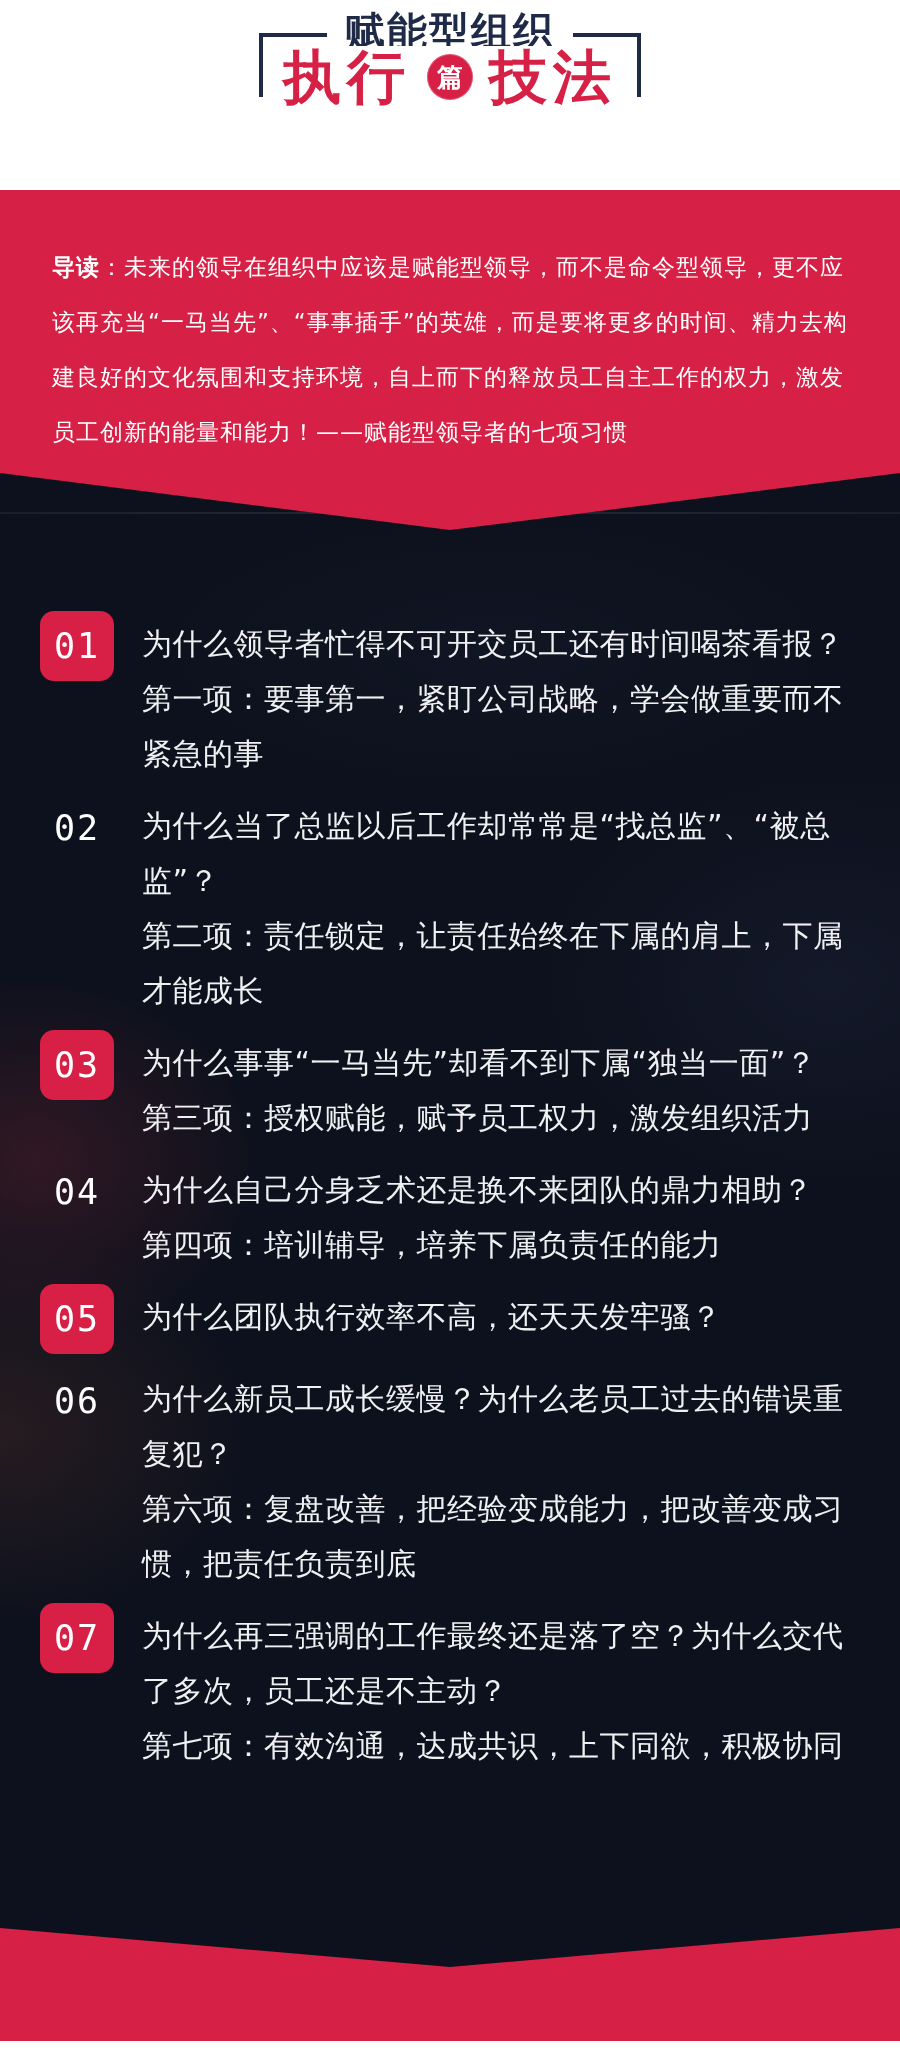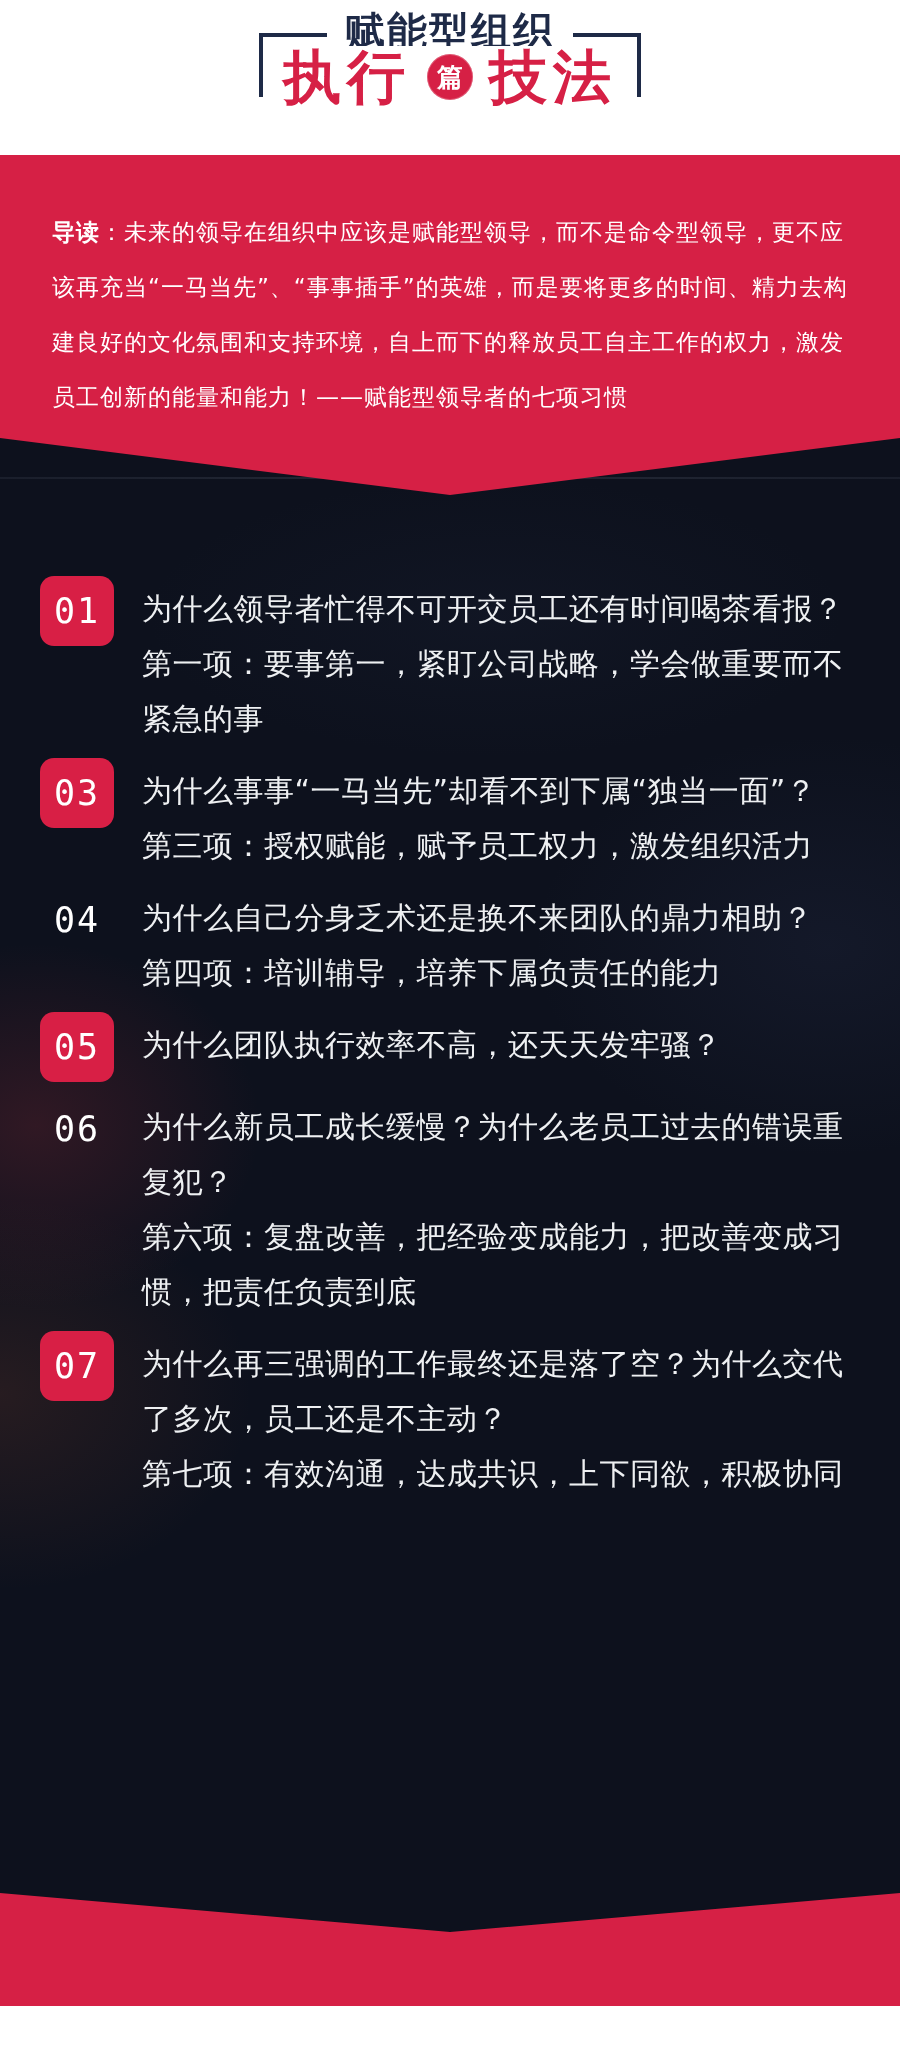--- a/index.html
+++ b/index.html
@@ -5,21 +5,21 @@
   html,body{margin:0;padding:0;}
   body{
     width:900px;
     background:#ffffff;
     font-family:"DejaVu Sans","Liberation Sans",sans-serif;
     -webkit-font-smoothing:antialiased;
   }
   .page{width:900px;overflow:hidden;}
 
   
-  .header{position:relative;height:155px;background:#ffffff;}
+  .header{position:relative;height:190px;background:#ffffff;}
   .frame{
     position:absolute;left:259px;top:33px;width:382px;height:64px;
     border:4px solid #1e2a47;box-sizing:border-box;
   }
   .header-title{
     position:absolute;top:8px;left:50%;transform:translateX(-50%);
     background:#ffffff;padding:0 18px;white-space:nowrap;
     color:#1e2a47;font-size:40px;font-weight:bold;letter-spacing:2px;
     z-index:2;line-height:46px;
   }
@@ -110,20 +110,27 @@
     <div class="list">
 
         <div class="item">
           <div class="num badge">01</div>
           <div class="text">
             <div class="question">为什么领导者忙得不可开交员工还有时间喝茶看报？</div>
             <div class="answer">第一项：要事第一，紧盯公司战略，学会做重要而不紧急的事</div>
           </div>
         </div>
 
+        <div class="item">
+          <div class="num">02</div>
+          <div class="text">
+            <div class="question">为什么当了总监以后工作却常常是“找总监”、“被总监”？</div>
+            <div class="answer">第二项：责任锁定，让责任始终在下属的肩上，下属才能成长</div>
+          </div>
+        </div>
 
         <div class="item">
           <div class="num badge">03</div>
           <div class="text">
             <div class="question">为什么事事“一马当先”却看不到下属“独当一面”？</div>
             <div class="answer">第三项：授权赋能，赋予员工权力，激发组织活力</div>
           </div>
         </div>
 
         <div class="item">

